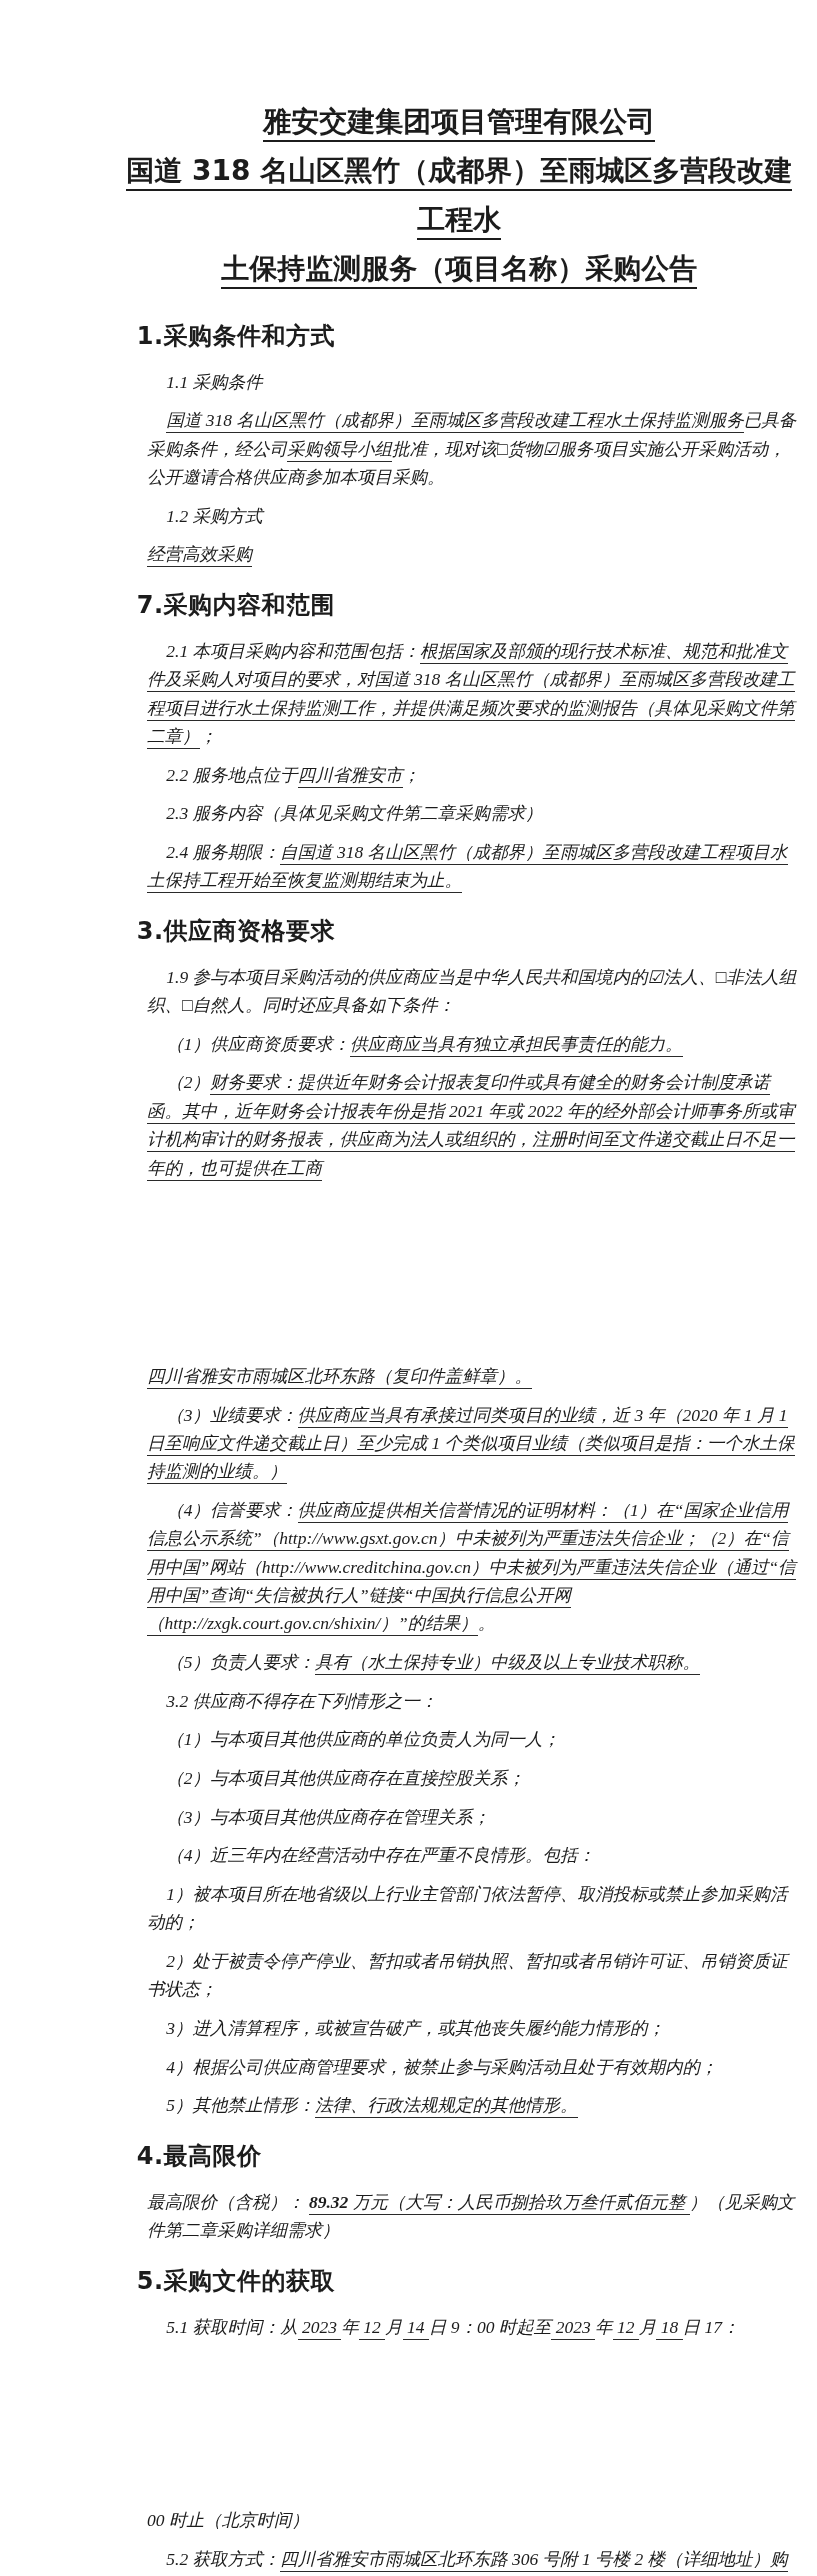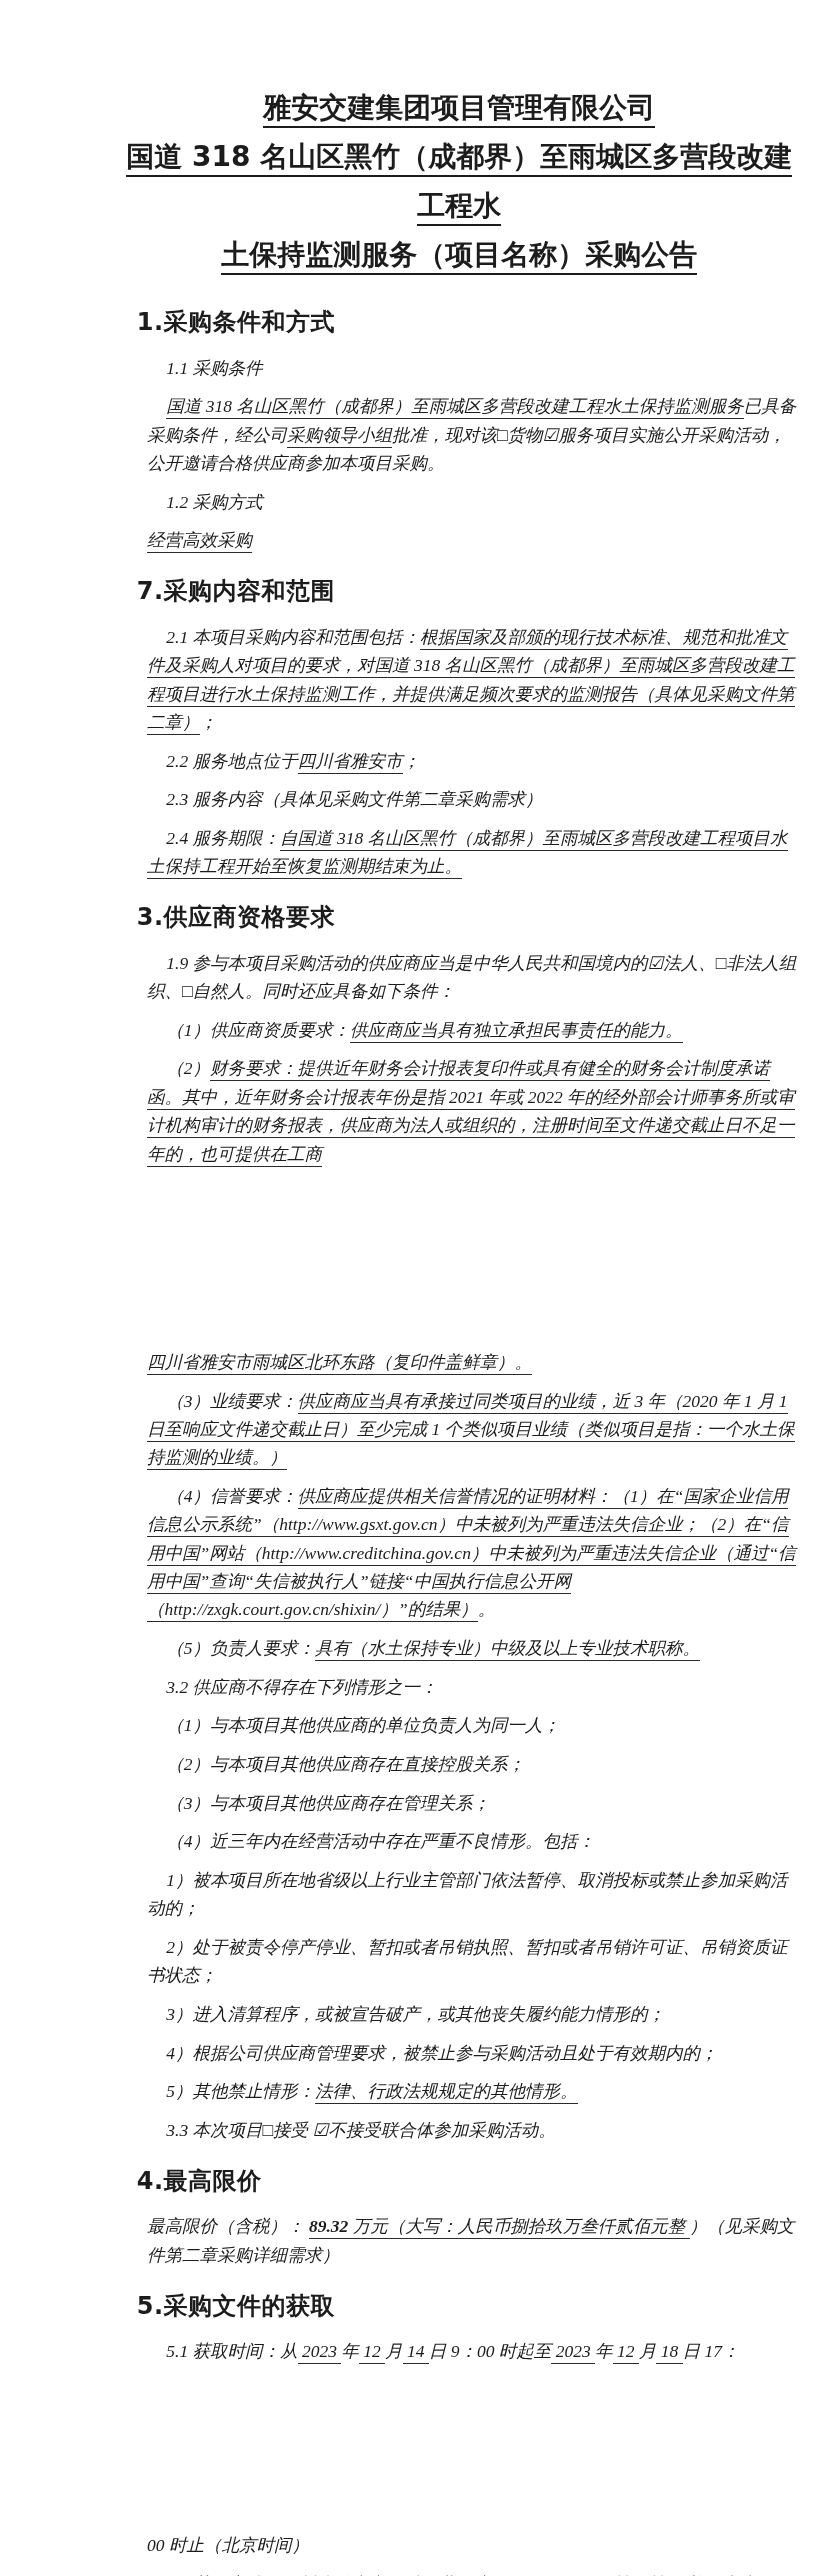--- a/index.html
+++ b/index.html
@@ -16,21 +16,21 @@
     padding:82px 15.5px 0 147px;
     font-size:17.5px;
     line-height:1.62;
   }
   .title{
     text-align:center;
     font-family:"DejaVu Sans","Liberation Sans",sans-serif;
     font-weight:bold;
     font-size:28px;
     line-height:1.75;
-    margin:1px 0 28px -31px;
+    margin:15px 0 28px -31px;
   }
   .title .tline{display:block;}
   .title .tline > span{
     border-bottom:2.1px solid #1c1c1c;
     padding-bottom:2.1px;
   }
   .h1{
     font-family:"DejaVu Sans","Liberation Sans",sans-serif;
     font-weight:bold;
     font-size:24px;
@@ -77,21 +77,20 @@
         <div class="p ind1"><span>3.2 供应商不得存在下列情形之一：</span></div>
         <div class="p ind1"><span>（1）与本项目其他供应商的单位负责人为同一人；</span></div>
         <div class="p ind1"><span>（2）与本项目其他供应商存在直接控股关系；</span></div>
         <div class="p ind1"><span>（3）与本项目其他供应商存在管理关系；</span></div>
         <div class="p ind1"><span>（4）近三年内在经营活动中存在严重不良情形。包括：</span></div>
         <div class="p ind1"><span>1）被本项目所在地省级以上行业主管部门依法暂停、取消投标或禁止参加采购活动的；</span></div>
         <div class="p ind1"><span>2）处于被责令停产停业、暂扣或者吊销执照、暂扣或者吊销许可证、吊销资质证书状态；</span></div>
         <div class="p ind1"><span>3）进入清算程序，或被宣告破产，或其他丧失履约能力情形的；</span></div>
         <div class="p ind1"><span>4）根据公司供应商管理要求，被禁止参与采购活动且处于有效期内的；</span></div>
         <div class="p ind1"><span>5）其他禁止情形：</span><span class="u">法律、行政法规规定的其他情形。</span></div>
-        <div class="p ind1"><span>3.3 本次项目□接受 ☑不接受联合体参加采购活动。</span></div>
         <div class="h1">4.最高限价</div>
         <div class="p"><span>最高限价（含税）： </span><span class="u b">89.32</span><span class="u"> 万元（大写：人民币捌拾玖万叁仟贰佰元整 </span><span>）（见采购文件第二章采购详细需求）</span></div>
         <div class="h1">5.采购文件的获取</div>
         <div class="p ind1"><span>5.1 获取时间：从</span><span class="u"> 2023 </span><span>年</span><span class="u"> 12 </span><span>月</span><span class="u"> 14 </span><span>日 9：00 时起至</span><span class="u"> 2023 </span><span>年</span><span class="u"> 12 </span><span>月</span><span class="u"> 18 </span><span>日 17：</span></div>
         <div class="gap" style="height: 155px;"></div>
         <div class="p"><span>00 时止（北京时间）</span></div>
         <div class="p ind1"><span>5.2 获取方式：</span><span class="u">四川省雅安市雨城区北环东路 306 号附 1 号楼 2 楼（详细地址）购买采购文件（此为采购文件唯一获取方式，参与资格不能转让），获取采购文件时，经办人需现场提交以下资料：供应商为法人或者其他组织的，需提供单位介绍信、经办人身份证复印件，都需要加盖鲜章。</span></div>
       </div>
   </div>
 

